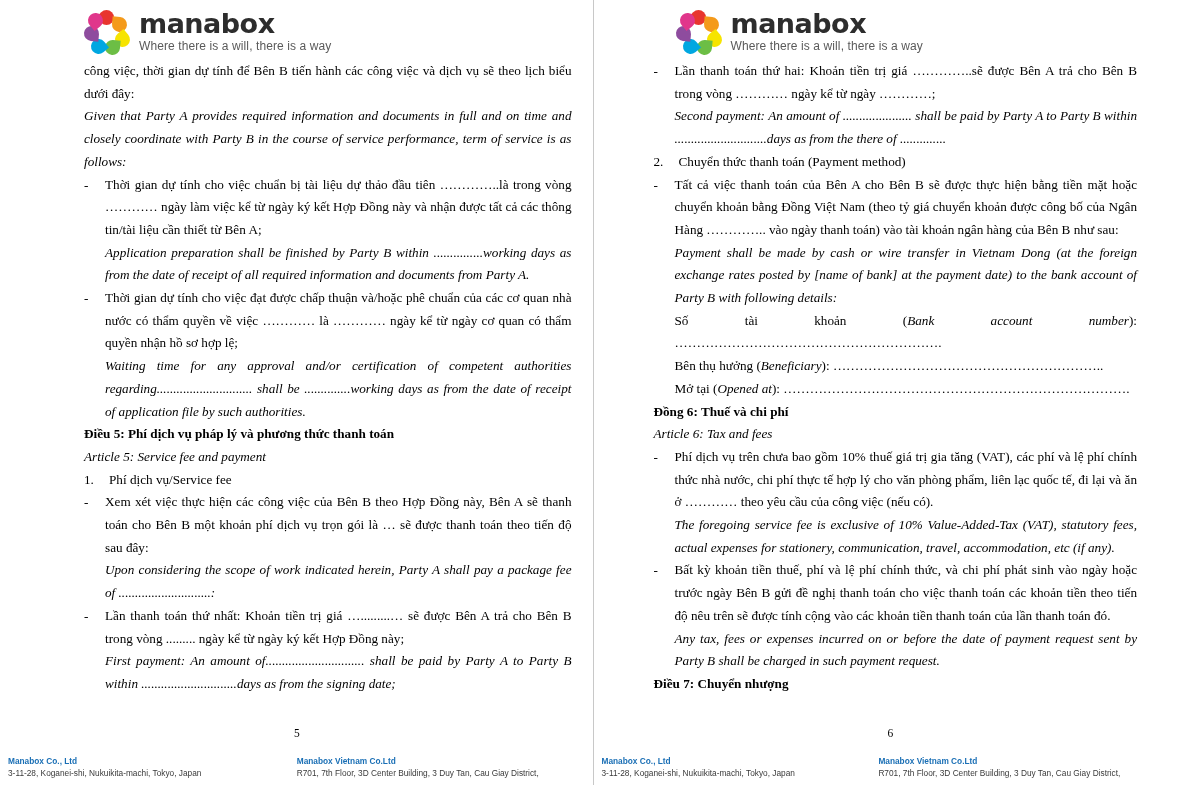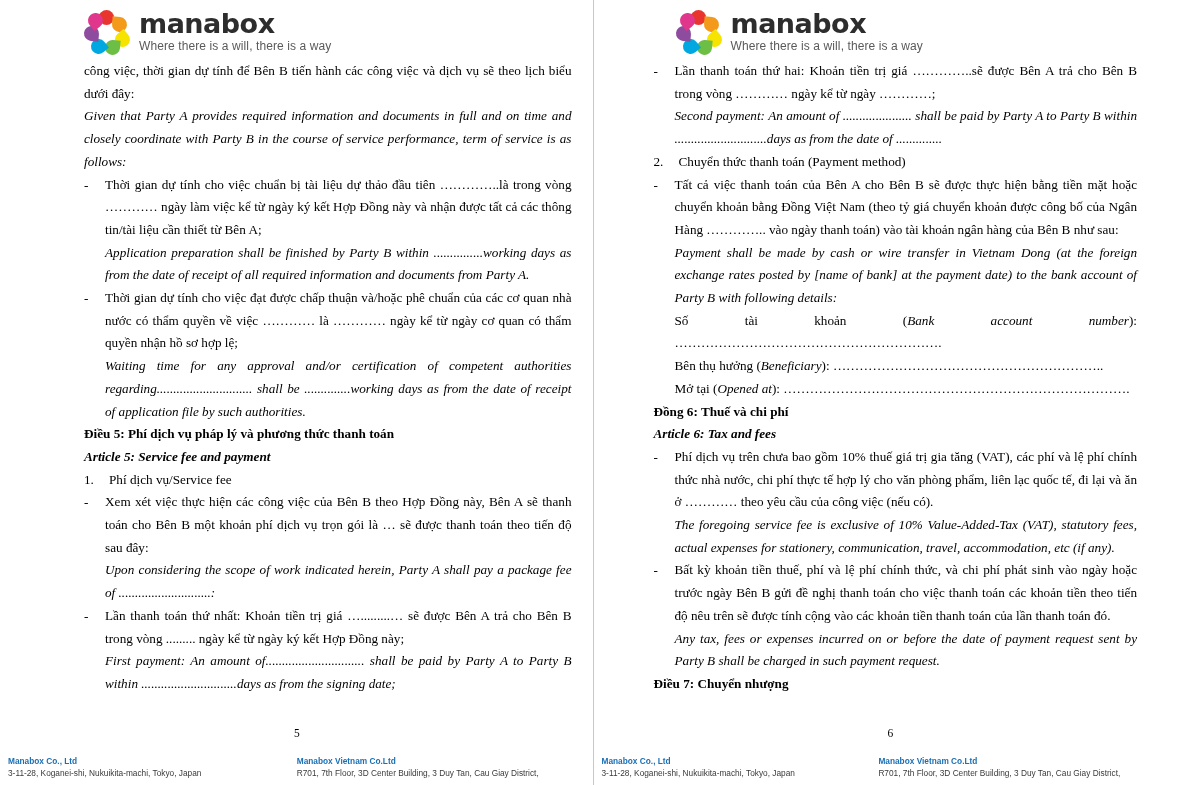--- a/index.html
+++ b/index.html
@@ -77,21 +77,21 @@
 
   
   .body {
     font-size: 13.2px;
     line-height: 1.72;
     text-align: justify;
   }
   .p { margin: 0 0 0 0; }
   .ital { font-style: italic; }
   .bold { font-weight: bold; }
-  .bi { font-weight: bold; font-style: italic; }
+  .bi { font-weight: normal; font-style: italic; }
 
   .list-item {
     display: flex;
     gap: 7px;
     margin: 0;
   }
   .bullet-dash {
     flex: 0 0 14px;
     text-align: left;
   }
@@ -242,21 +242,21 @@
       </div>
     </div>
 
     <div class="body">
 
       <div class="list-item">
         <span class="bullet-dash">-</span>
         <span class="li-body">Lần thanh toán thứ hai: Khoản tiền trị giá …………..sẽ được Bên A trả cho Bên B trong vòng ………… ngày kể từ ngày …………;</span>
       </div>
 
-      <div class="p ital indent-1">Second payment: An amount of ..................... shall be paid by Party A to Party B within ............................days as from the date of ..............</div>
+      <div class="p ital indent-1">Second payment: An amount of ..................... shall be paid by Party A to Party B within ............................days as from the there of ..............</div>
 
       <div class="list-item">
         <span class="num-marker">2.</span>
         <span class="li-body">Chuyển thức thanh toán (Payment method)</span>
       </div>
 
       <div class="list-item">
         <span class="bullet-dash">-</span>
         <span class="li-body">Tất cả việc thanh toán của Bên A cho Bên B sẽ được thực hiện bằng tiền mặt hoặc chuyển khoản bằng Đồng Việt Nam (theo tỷ giá chuyển khoản được công bố của Ngân Hàng ………….. vào ngày thanh toán) vào tài khoản ngân hàng của Bên B như sau:</span>
       </div>

